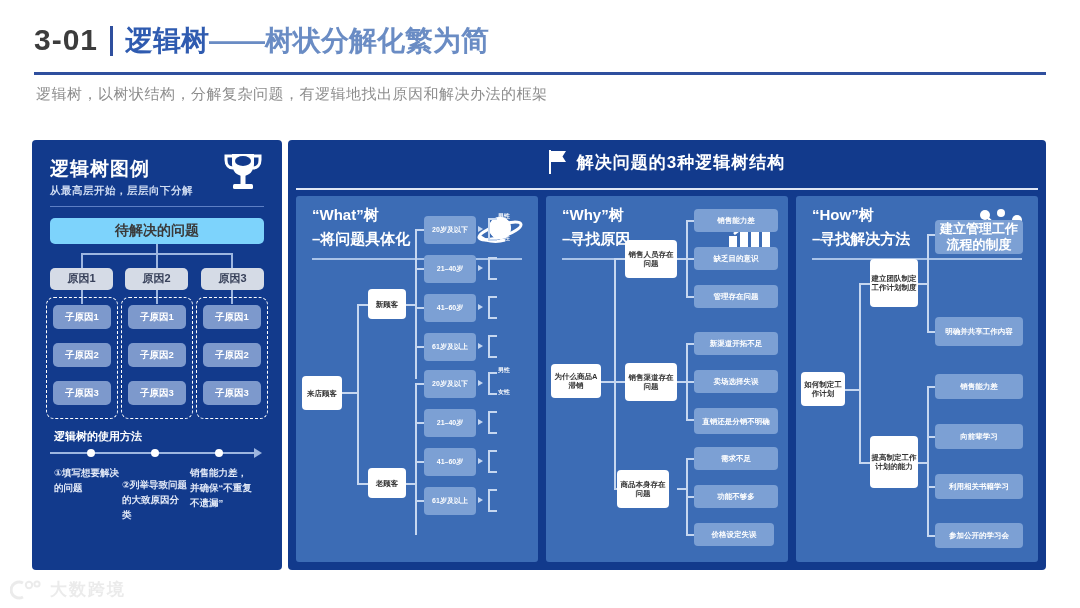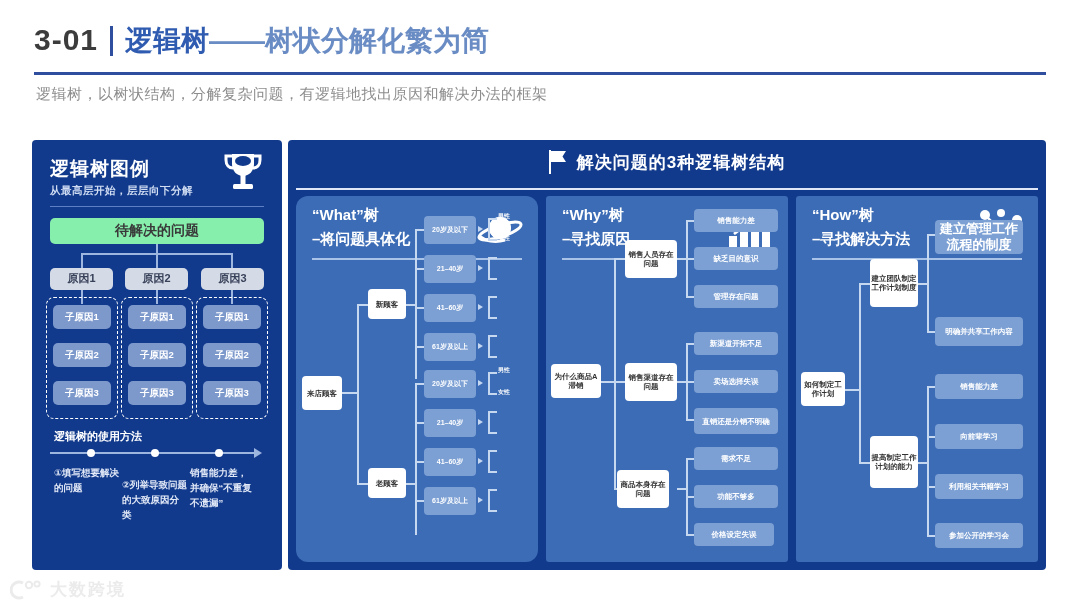--- a/index.html
+++ b/index.html
@@ -28,21 +28,21 @@
   #lp-title{position:absolute;left:18px;top:16px;font-size:19px;font-weight:bold;color:#ffffff;letter-spacing:1px;}
   #lp-sub{position:absolute;left:18px;top:44px;font-size:10.5px;font-weight:bold;color:#cfdcf2;letter-spacing:.5px;}
   #trophy-icon{position:absolute;right:18px;top:10px;width:42px;height:46px;}
   #lp-divider{position:absolute;left:18px;top:66px;width:214px;height:1px;background:#5d7fc4;}
 
   .node{
     position:absolute;box-sizing:border-box;
     display:flex;align-items:center;justify-content:center;text-align:center;
     border-radius:5px;font-weight:bold;line-height:1.25;
   }
-  .root-node{background:#86efac;color:#3a3a3a;}
+  .root-node{background:#7dd3fc;color:#3a3a3a;}
   .cause-node{background:#d5dbe6;color:#38415a;}
   .sub-node{background:#7d99cc;color:#ffffff;}
   .dash-box{position:absolute;box-sizing:border-box;border:1.5px dashed #ffffff;border-radius:8px;}
   .conn{position:absolute;background:#9db6e0;}
 
   #lp-root{left:18px;top:78px;width:214px;height:26px;font-size:14px;}
   #lp-c1{left:18px;top:128px;width:63px;height:22px;font-size:11px;}
   #lp-c2{left:93px;top:128px;width:63px;height:22px;font-size:11px;}
   #lp-c3{left:169px;top:128px;width:63px;height:22px;font-size:11px;}
 
@@ -60,21 +60,21 @@
   #right-panel{
     position:absolute;left:288px;top:140px;width:758px;height:430px;
     background:#123a8c;border-radius:4px;
   }
   #rp-head{position:absolute;left:0;top:10px;width:758px;display:flex;justify-content:center;align-items:center;}
   #flag-icon{width:18px;height:24px;margin-right:10px;}
   #rp-title{font-size:17px;font-weight:bold;color:#ffffff;letter-spacing:1px;}
   #rp-head-rule{position:absolute;left:8px;top:48px;width:742px;height:2px;background:#dfe6f5;}
 
   .card{position:absolute;top:56px;width:242px;height:366px;background:#3c6cb5;border-radius:3px;}
-  #card-0{left:8px;border-radius:12px;}
+  #card-0{left:8px;}
   #card-1{left:258px;}
   #card-2{left:508px;}
   .card-t1{position:absolute;left:16px;top:10px;font-size:15px;font-weight:bold;color:#ffffff;}
   .card-t2{position:absolute;left:16px;top:34px;font-size:15px;font-weight:bold;color:#ffffff;}
   .card-rule{position:absolute;left:16px;top:62px;width:210px;height:2px;background:#a9c3e8;}
   .card-icon{position:absolute;right:14px;top:12px;width:48px;height:44px;}
 
   .tnode{
     position:absolute;box-sizing:border-box;display:flex;align-items:center;justify-content:center;
     text-align:center;border-radius:4px;font-weight:bold;line-height:1.2;

